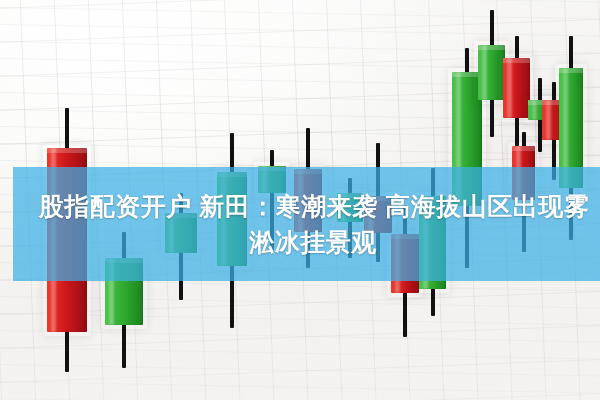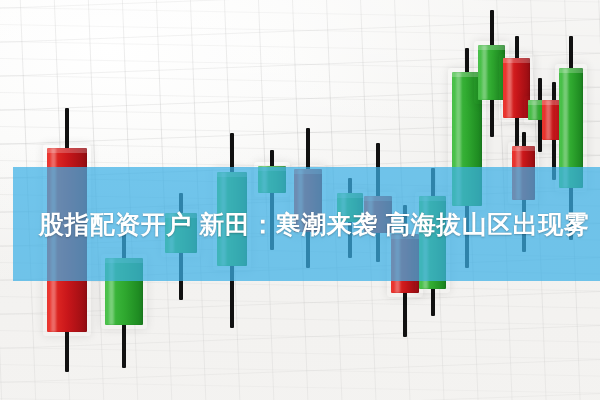--- a/index.html
+++ b/index.html
@@ -275,15 +275,16 @@
         <div class="body up" style="top: 32px; height: 120px;">
           <div class="cap"></div>
           <div class="glow"></div>
           <div class="softshadow"></div>
         </div>
       </div>
     </div>
 
   <div class="banner" id="banner" style="top: 141px; height: 114px; background: rgba(60, 176, 230, 0.72);">
     <div class="banner-line l1" style="color: rgb(255, 255, 255);">股指配资开户 新田：寒潮来袭 高海拔山区出现雾</div>
+    <div class="banner-line l2" style="color: rgb(255, 255, 255);">淞冰挂景观</div>
   </div>
 
 </div>
 
 </body></html>

